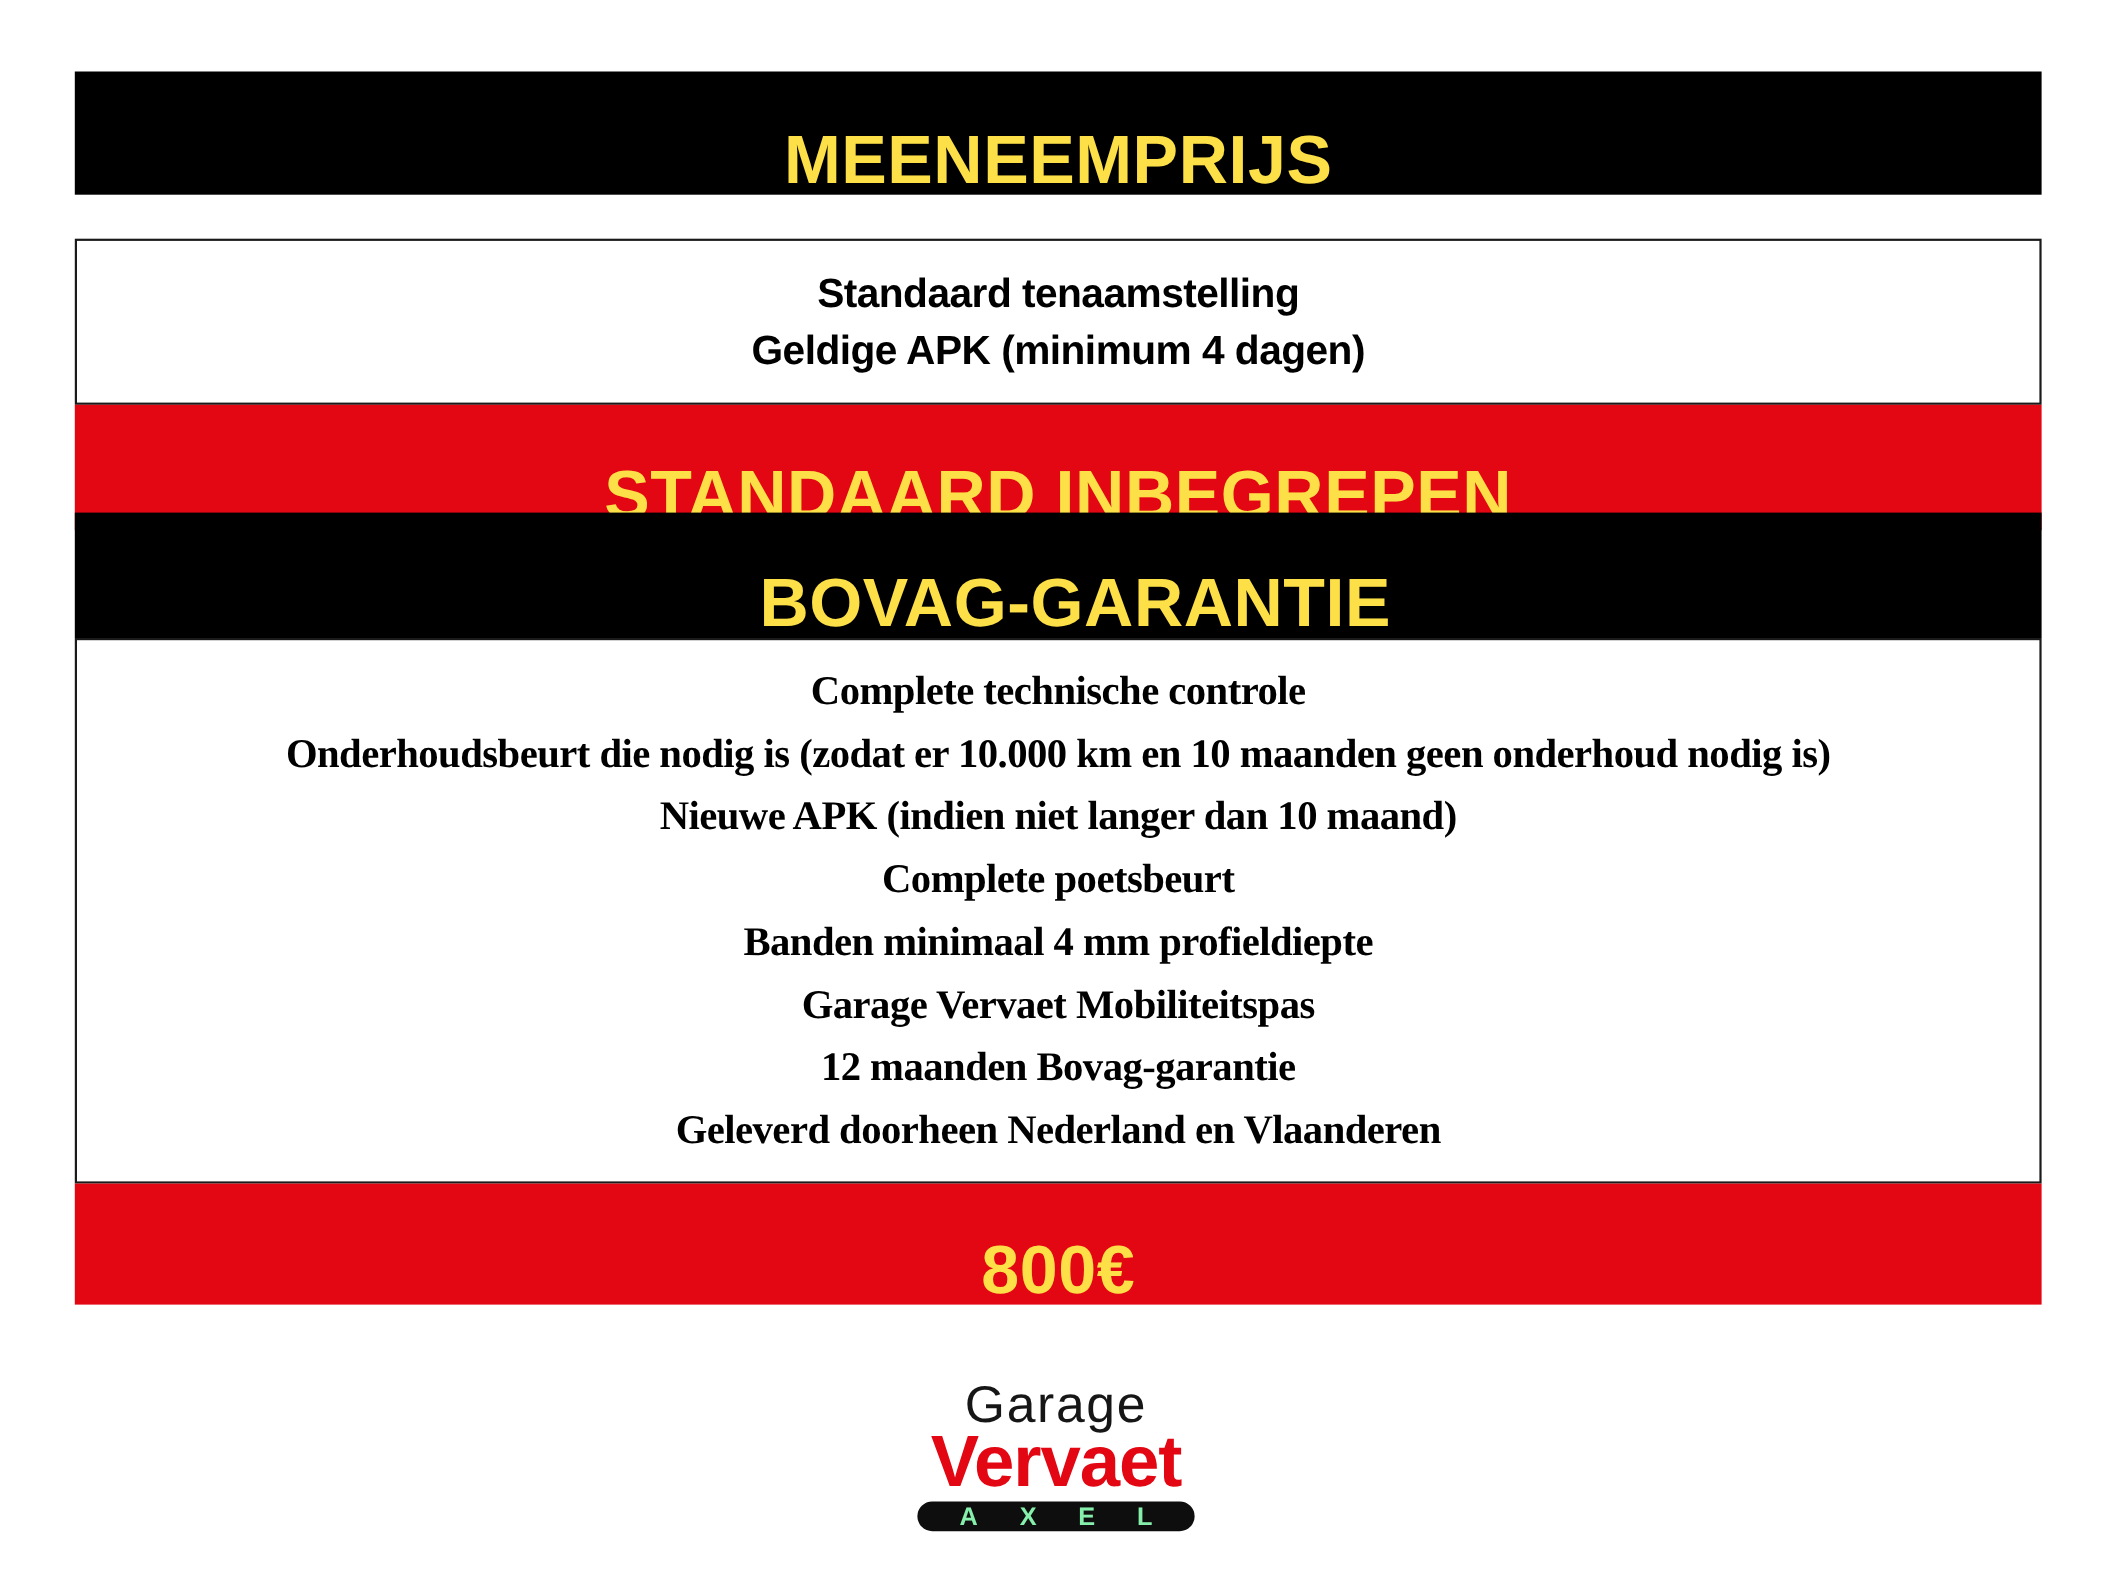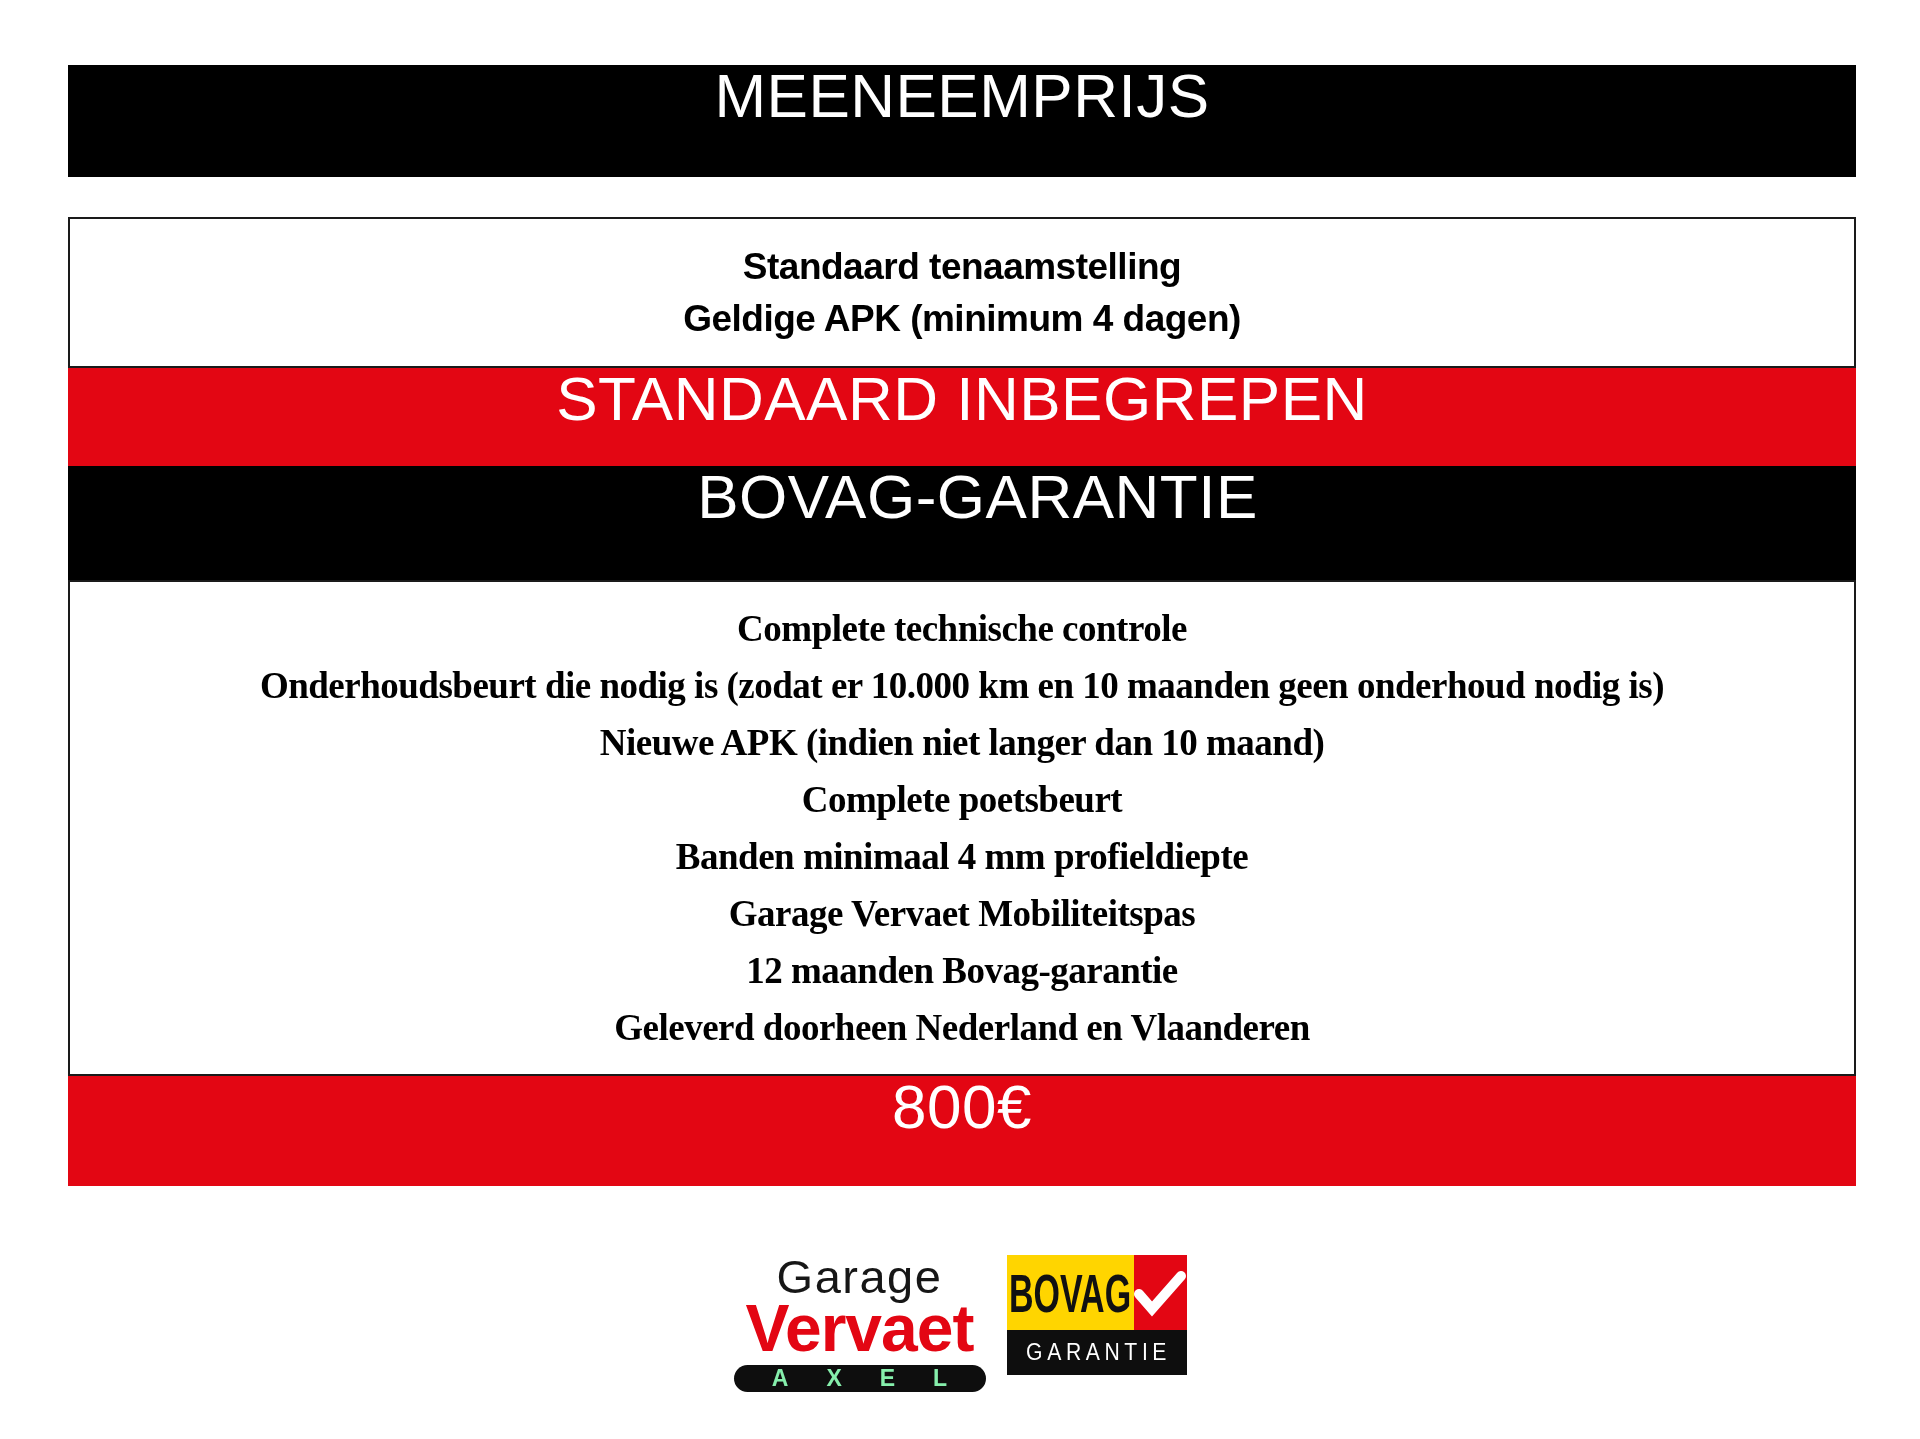--- a/index.html
+++ b/index.html
@@ -13,24 +13,24 @@
   .card {
     position: absolute;
     left: 68px;
     width: 1788px;
   }
   #card-meeneemprijs { top: 65px; }
   #card-bovag        { top: 466px; }
 
   .band {
     display: flex;
-    align-items: flex-start;
-    justify-content: center;
-    color: #ffffff;
-    font-weight: normal;
+    align-items: flex-end;
+    justify-content: center;
+    color: #fde047;
+    font-weight: bold;
   }
   .band-black { background: #000000; }
   .band-red   { background: #e30613; }
 
   #card-meeneemprijs .band-black { height: 112px; }
   #card-meeneemprijs .band-red   { height: 114px; }
   #card-bovag .band-black        { height: 114px; padding-left: 31px; }
   #card-bovag .band-red          { height: 110px; }
 
   .band-title {
@@ -203,30 +203,15 @@
   <footer class="logos">
 
     <div class="garage-logo">
       <div class="garage-word">Garage</div>
       <div class="vervaet-word">Vervaet</div>
       <div class="axel-pill">
         <span>AXEL</span>
       </div>
     </div>
 
-    <div class="bovag-logo">
-      <div class="bovag-top">
-        <div class="bovag-yellow">
-          <span class="bovag-word">BOVAG</span>
-        </div>
-        <div class="bovag-red">
-          <svg width="52" height="42" viewBox="0 0 52 42" aria-hidden="true">
-            <path d="M5 22 L18 37 L47 4" fill="none" stroke="#ffffff" stroke-width="10" stroke-linecap="round" stroke-linejoin="miter"></path>
-          </svg>
-        </div>
-      </div>
-      <div class="bovag-bottom">
-        <span>GARANTIE</span>
-      </div>
-    </div>
 
   </footer>
 </div>
 
 </body></html>

